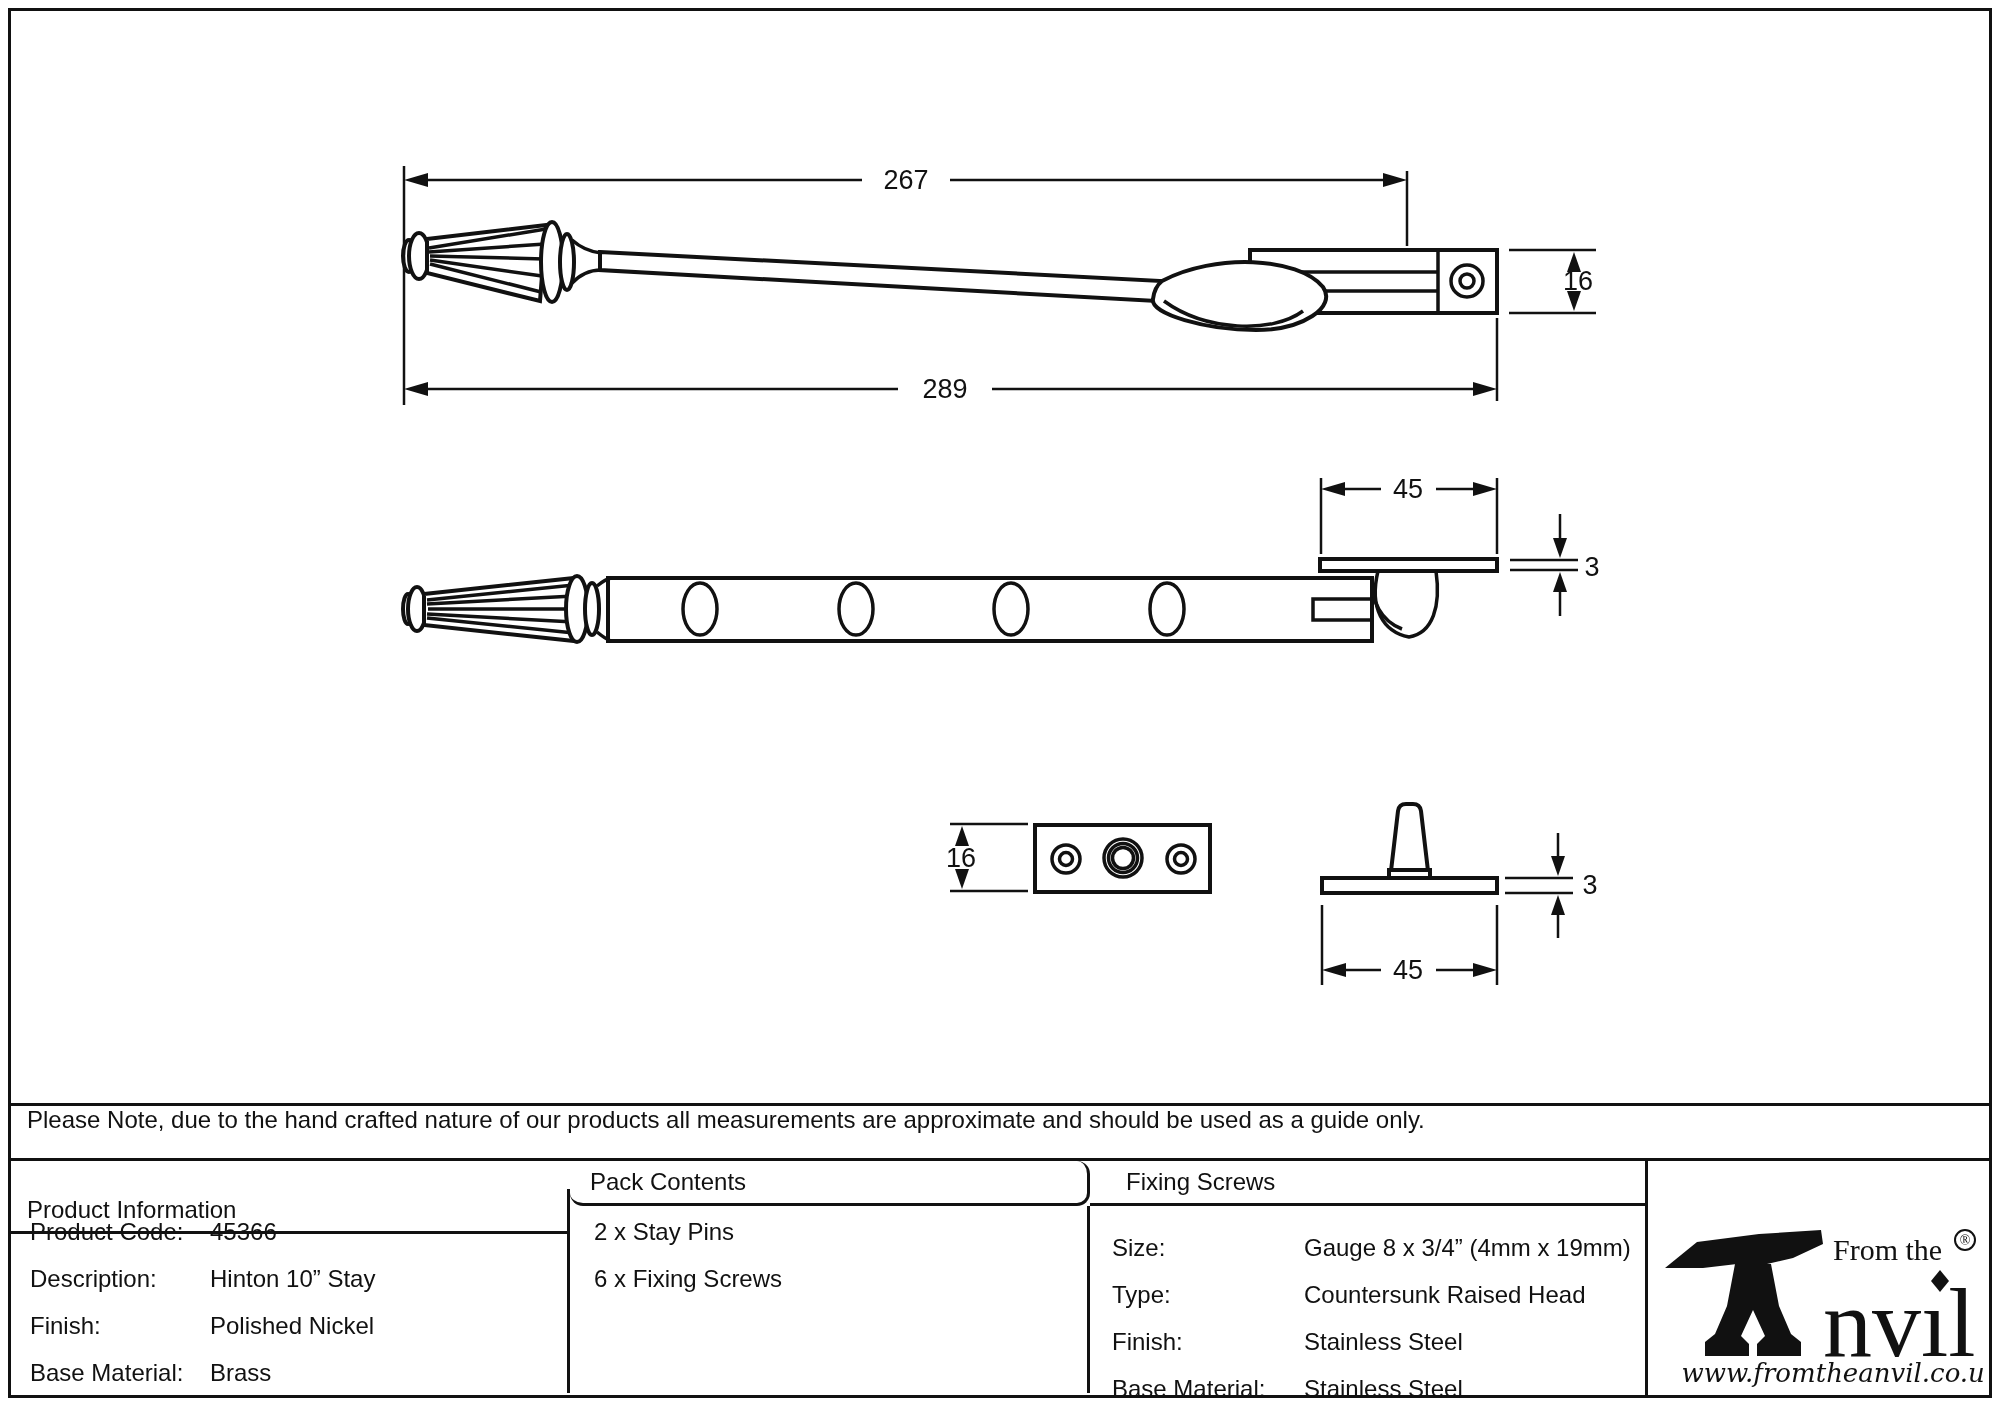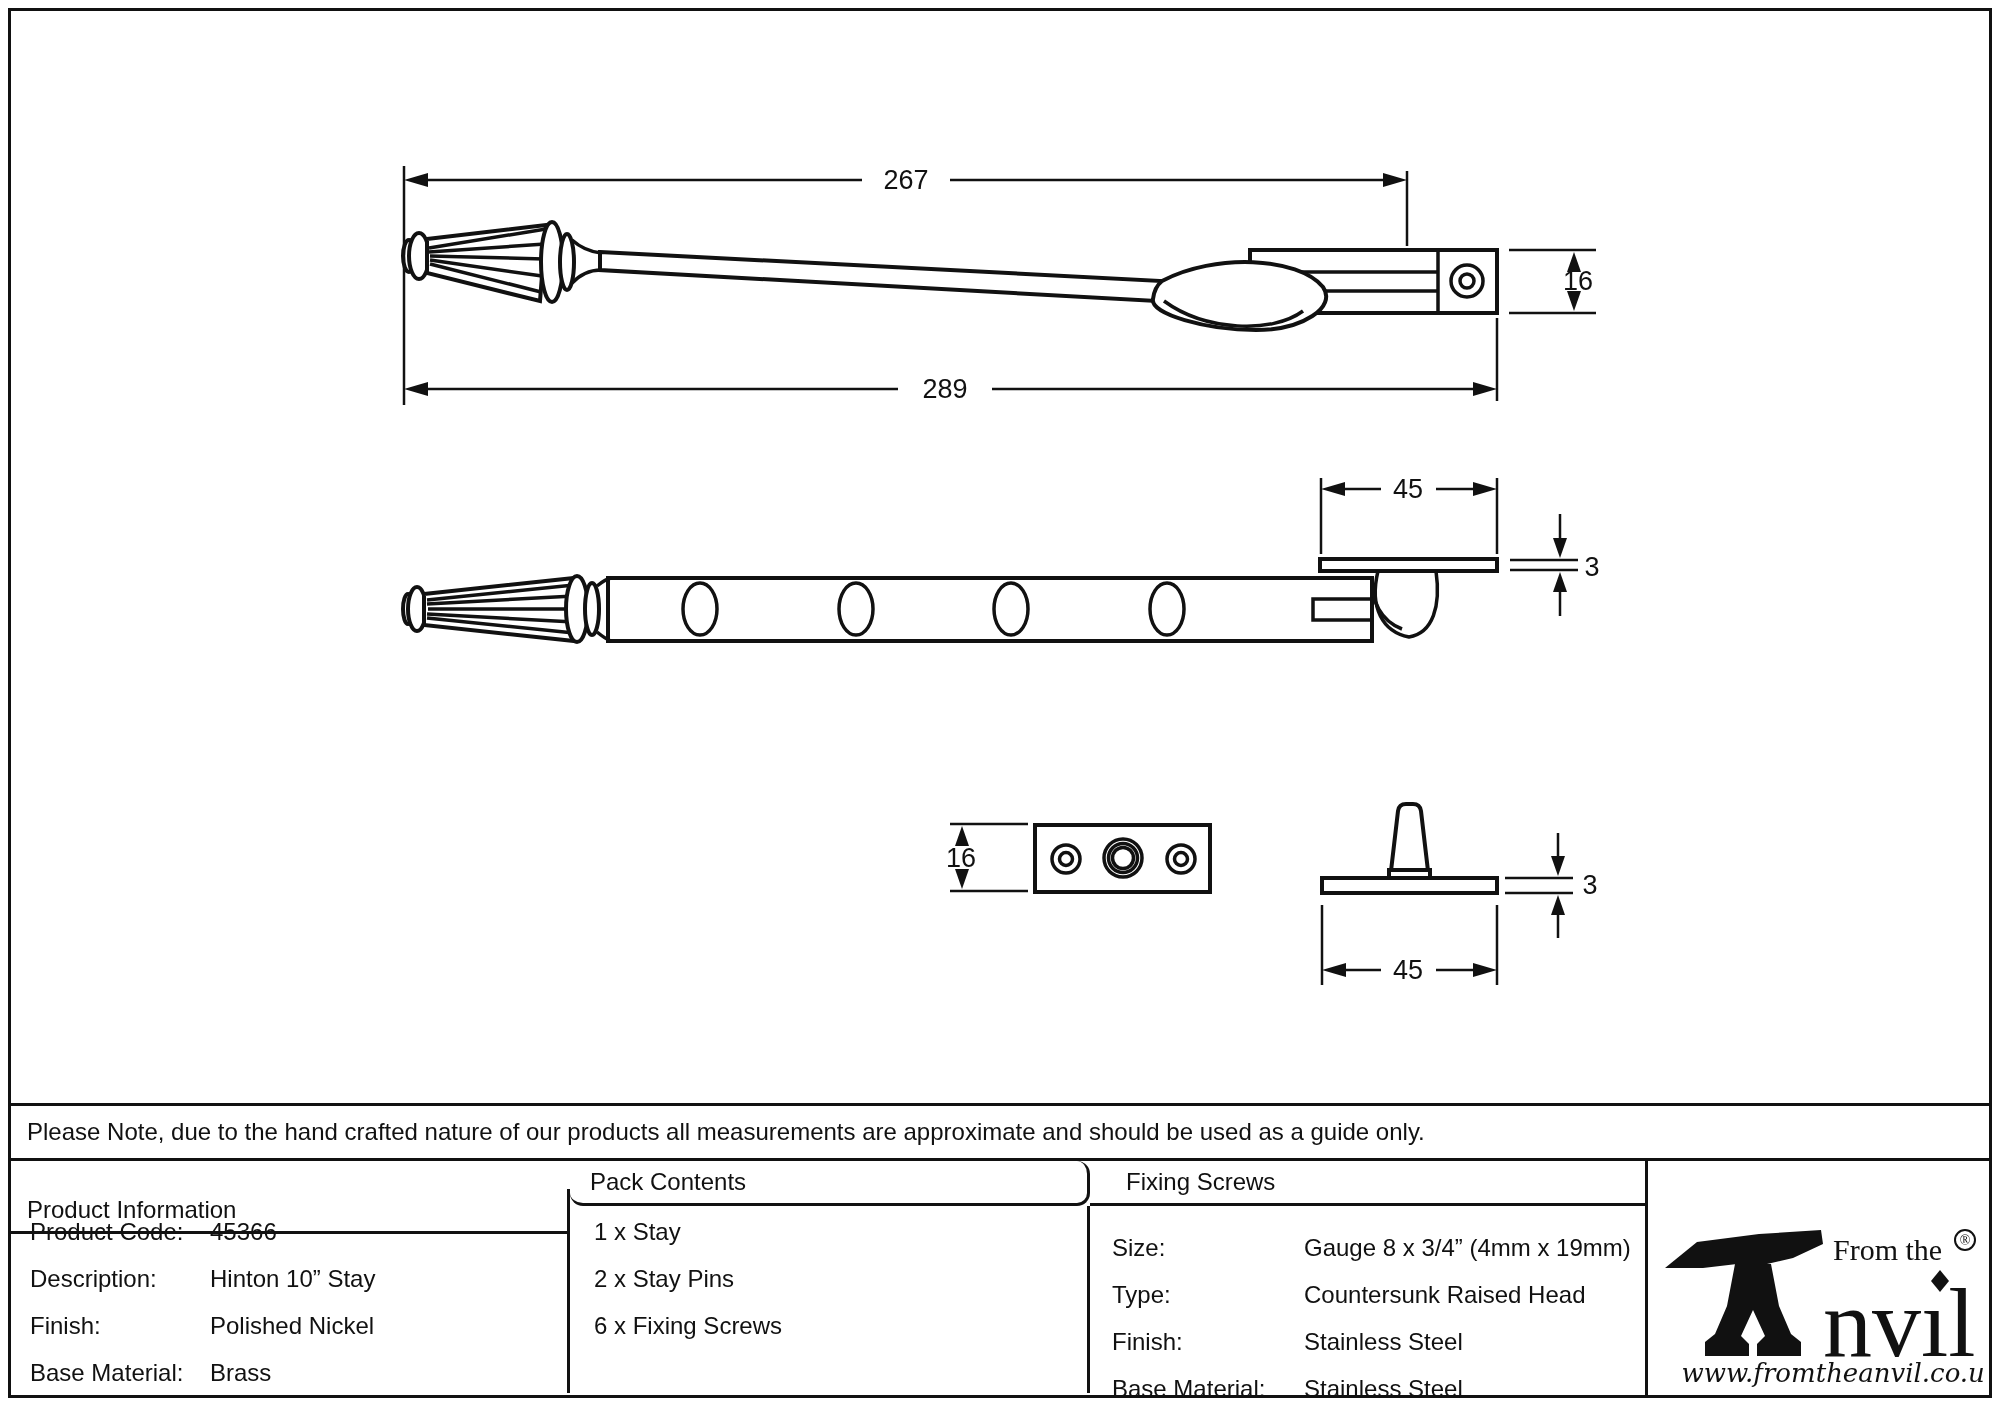--- a/index.html
+++ b/index.html
@@ -2,21 +2,21 @@
 <html><head>
 <meta charset="utf-8">
 <style>
   html,body{margin:0;padding:0;}
   body{width:2000px;height:1406px;position:relative;background:#fff;overflow:hidden;
        font-family:"Liberation Sans",sans-serif;color:#111;}
   .abs{position:absolute;}
   #page-border{left:8px;top:8px;width:1978px;height:1384px;border:3px solid #111;pointer-events:none;}
   #drawing-svg{left:0;top:0;}
   #note-row{left:11px;top:1103px;width:1978px;height:58px;border-top:3px solid #111;border-bottom:3px solid #111;
-            box-sizing:border-box;display:flex;align-items:center;padding-left:16px;font-size:24px;}
+            box-sizing:border-box;display:flex;padding-left:16px;font-size:24px;}
   .hdr{top:1161px;height:45px;box-sizing:border-box;border-bottom:3px solid #111;
        display:flex;align-items:center;font-size:24px;}
   .cellbody{top:1206px;height:187px;box-sizing:border-box;font-size:24px;}
   .vline-r{border-right:3px solid #111;}
   .kv{display:grid;grid-auto-rows:35px;align-items:center;gap:12px;}
   .kv2{grid-template-columns:168px auto;}
   .kv3{grid-template-columns:180px auto;}
   #c1h,#c1b{left:11px;width:559px;}
   #c2h,#c2b{left:570px;width:520px;}
   #c3h,#c3b{left:1090px;width:555px;}
@@ -212,21 +212,20 @@
     <span>Hinton 10” Stay</span>
     <span>Finish:</span>
     <span>Polished Nickel</span>
     <span>Base Material:</span>
     <span>Brass</span>
   </div>
 </div>
 
 <div class="abs cellbody vline-r" id="c2b">
   <div class="kv">
-    <span>1 x Stay</span>
     <span>2 x Stay Pins</span>
     <span>6 x Fixing Screws</span>
   </div>
 </div>
 
 <div class="abs cellbody" id="c3b">
   <div class="kv kv3">
     <span>Size:</span>
     <span>Gauge 8 x 3/4” (4mm x 19mm)</span>
     <span>Type:</span>

